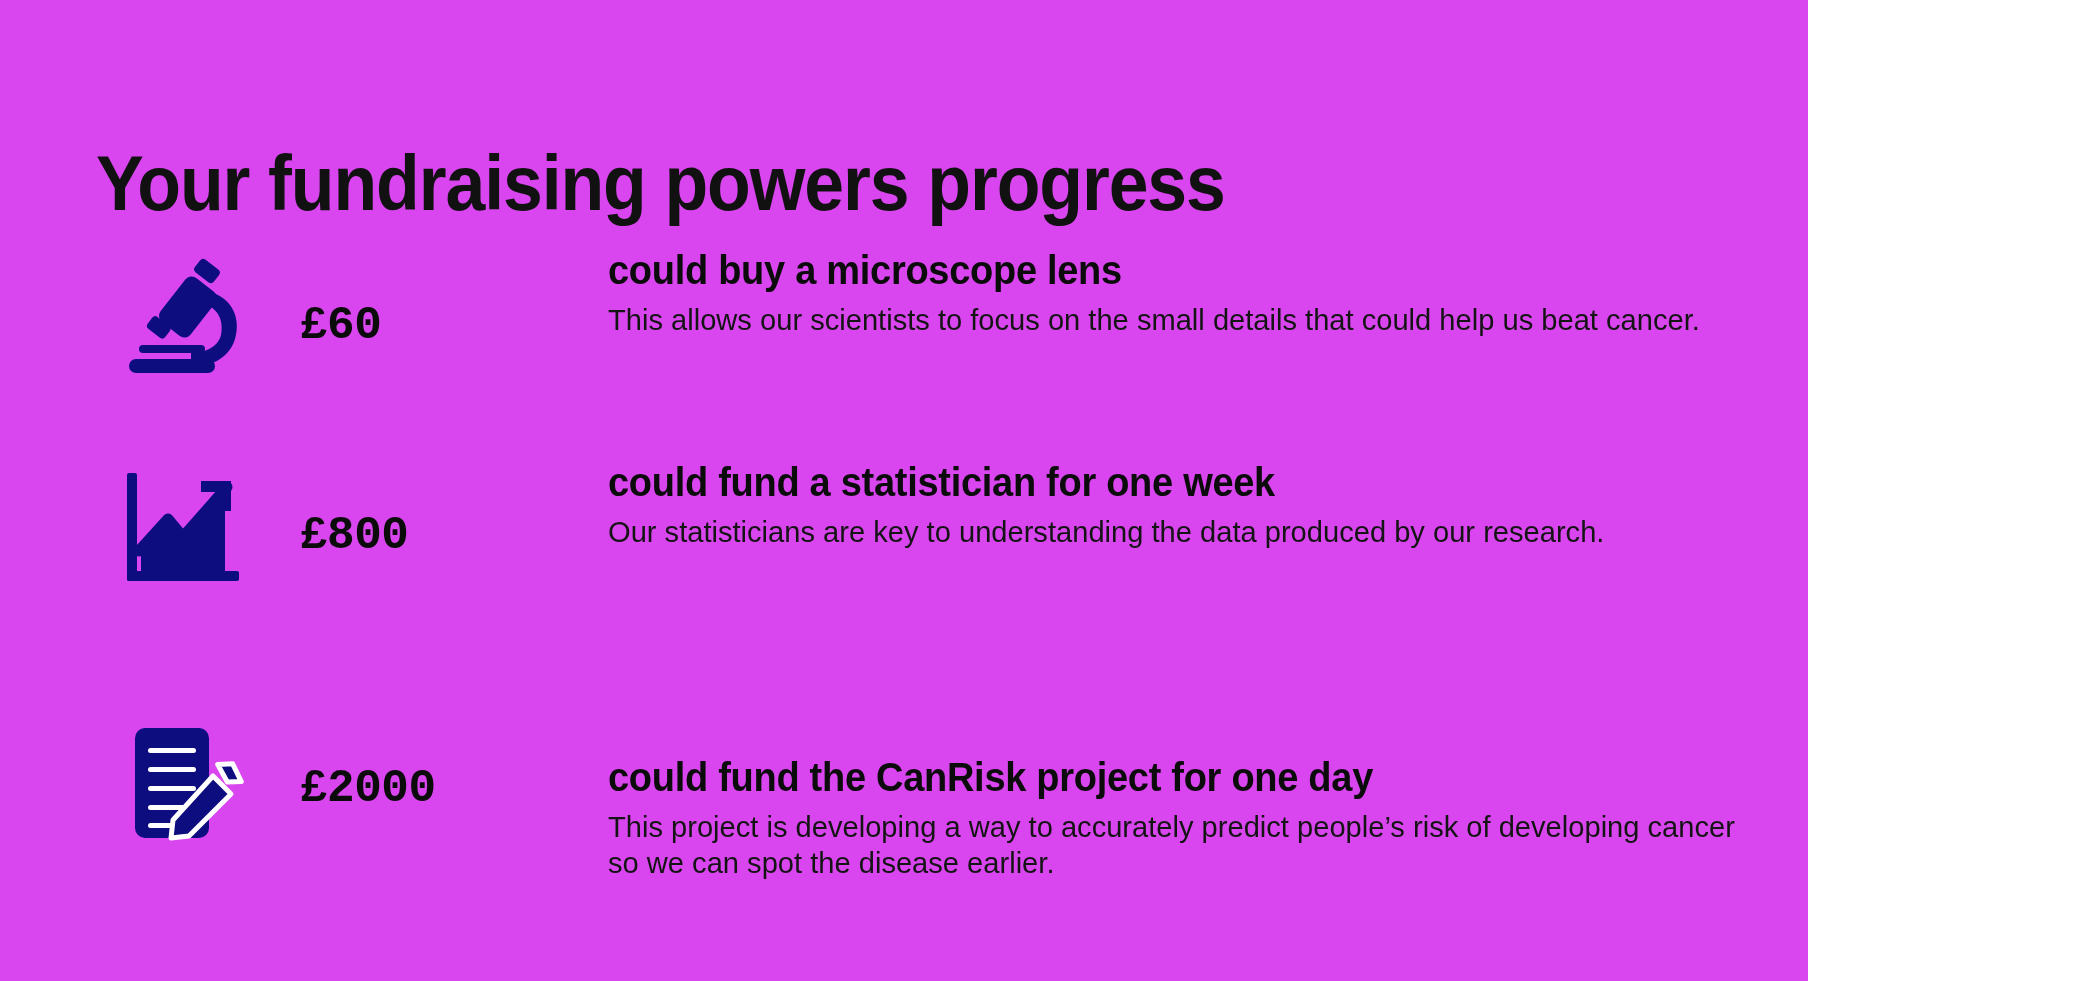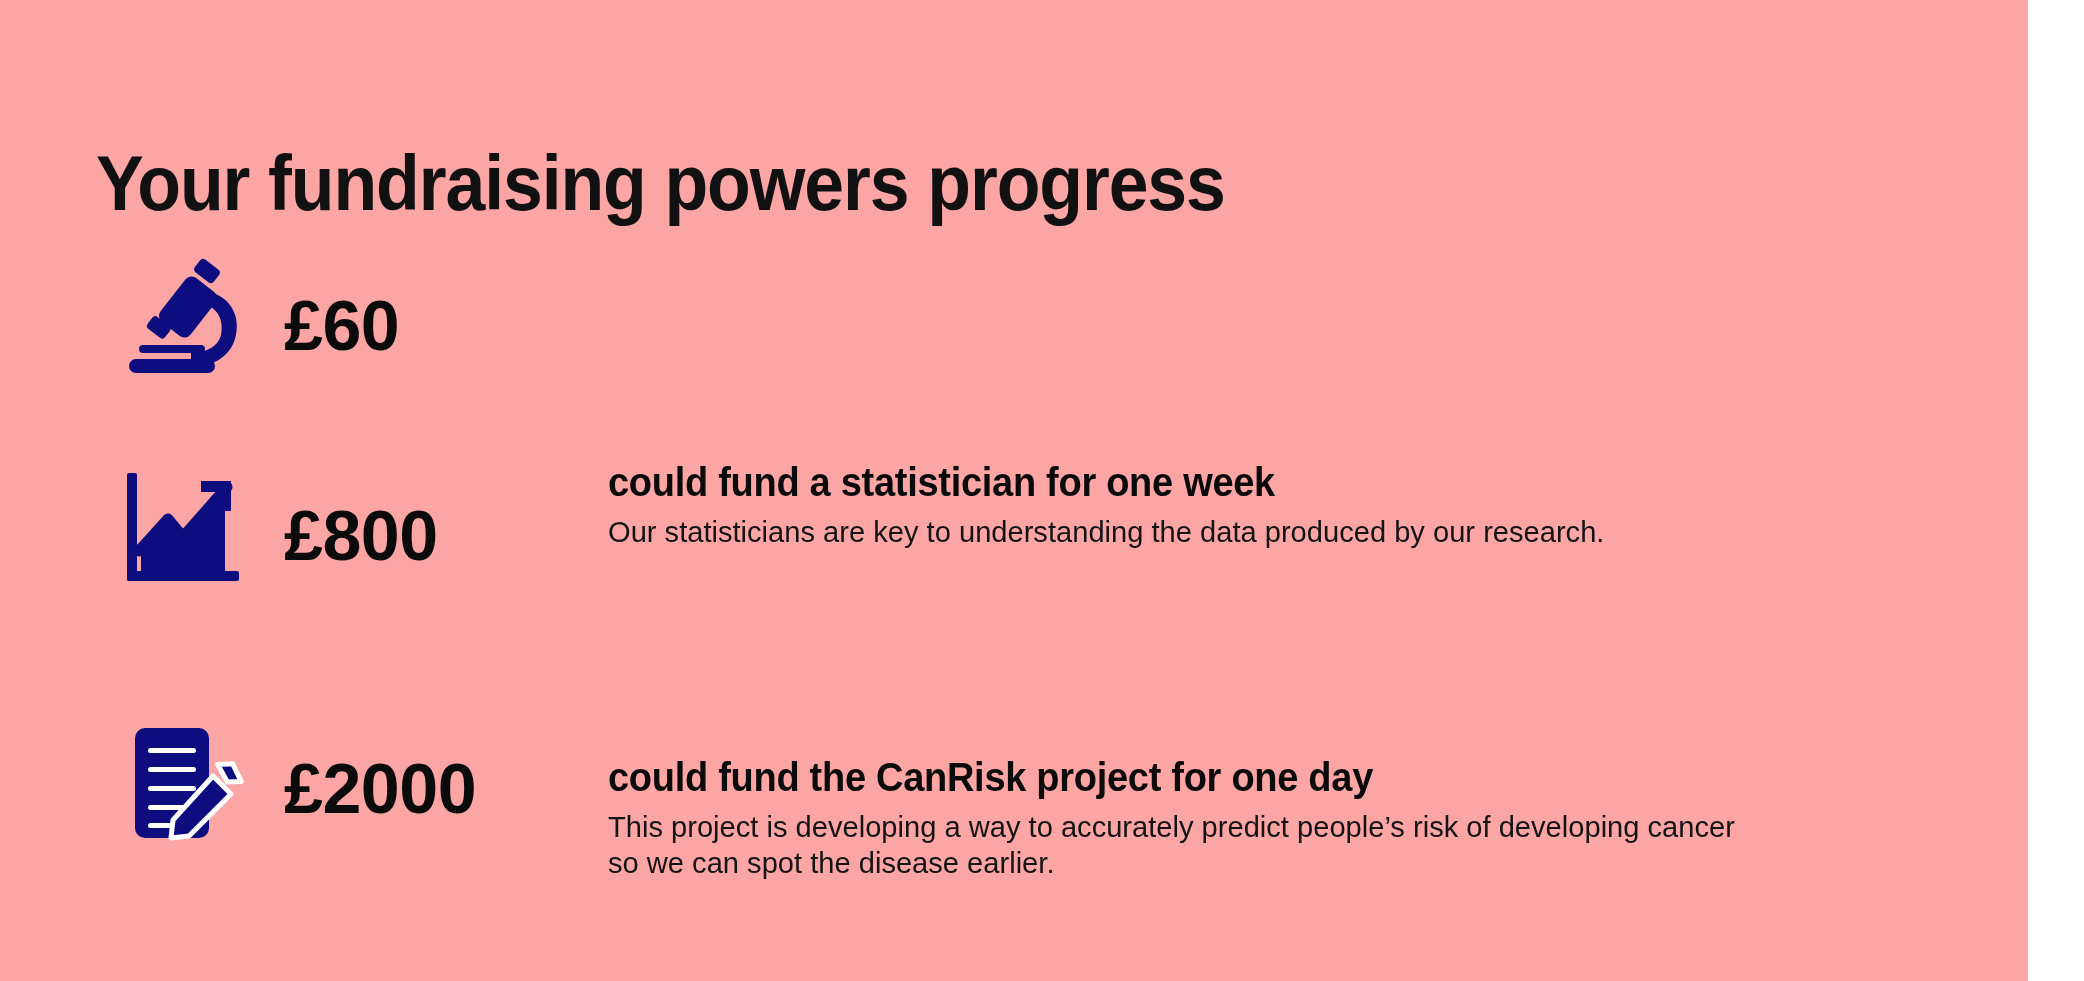--- a/index.html
+++ b/index.html
@@ -11,23 +11,23 @@
   body {
     width: 2084px;
     height: 981px;
     font-family: "Liberation Sans", sans-serif;
     color: #000000;
     overflow: hidden;
   }
 
   .page {
     position: relative;
-    width: 2028px;
+    width: 1808px;
     height: 981px;
-    background: #fca5a5;
+    background: #d946ef;
     box-sizing: border-box;
   }
 
   .page-title {
     position: absolute;
     left: 96px;
     top: 86px;
     font-family: "Liberation Sans", sans-serif;
     font-weight: 700;
     font-size: 77px;
@@ -69,29 +69,29 @@
     justify-content: center;
   }
   .icon-cell svg { display: block; }
 
   .row-0 .icon-cell { top: 18px; }
   .row-1 .icon-cell { top: 6px; }
   .row-2 .icon-cell { top: 4px; }
 
   .amount-cell {
     position: absolute;
-    left: 284px;
+    left: 300px;
     top: 0;
     width: 290px;
     height: 132px;
     display: flex;
     align-items: center;
-    font-family: Liberation Sans, sans-serif;
+    font-family: Liberation Mono, monospace;
     font-weight: 700;
-    font-size: 70px;
+    font-size: 46px;
     line-height: 1;
     letter-spacing: -0.5px;
     color: #0b0b0b;
     white-space: nowrap;
   }
   .row-0 .amount-cell { top: 24px; }
   .row-1 .amount-cell { top: 12px; }
   .row-2 .amount-cell { top: 10px; }
 
   .text-cell {
@@ -155,20 +155,24 @@
             <path d="M86 34 C112 40 120 62 114 82 C108 101 90 110 70 110
                      L70 96 C84 96 97 90 100 78 C103 64 97 50 82 47 Z"></path>
 
             <rect x="18" y="88" width="66" height="8" rx="4"></rect>
 
             <rect x="8" y="102" width="86" height="14" rx="7"></rect>
           </g>
         </svg>
       </div>
       <div class="amount-cell">£60</div>
+      <div class="text-cell">
+        <div class="impact-headline">could buy a microscope lens</div>
+        <div class="impact-desc">This allows our scientists to focus on the small details that could help us beat cancer.</div>
+      </div>
     </div>
 
     <div class="impact-row row-1">
       <div class="icon-cell">
         <svg width="126" height="126" viewBox="0 0 126 126" aria-hidden="true">
           <g fill="#0d0d80">
 
             <path d="M20 104 L20 80 L47 52 L62 70 L104 22 L104 104 Z"></path>
 
             <rect x="6" y="6" width="10" height="108" rx="2"></rect>

